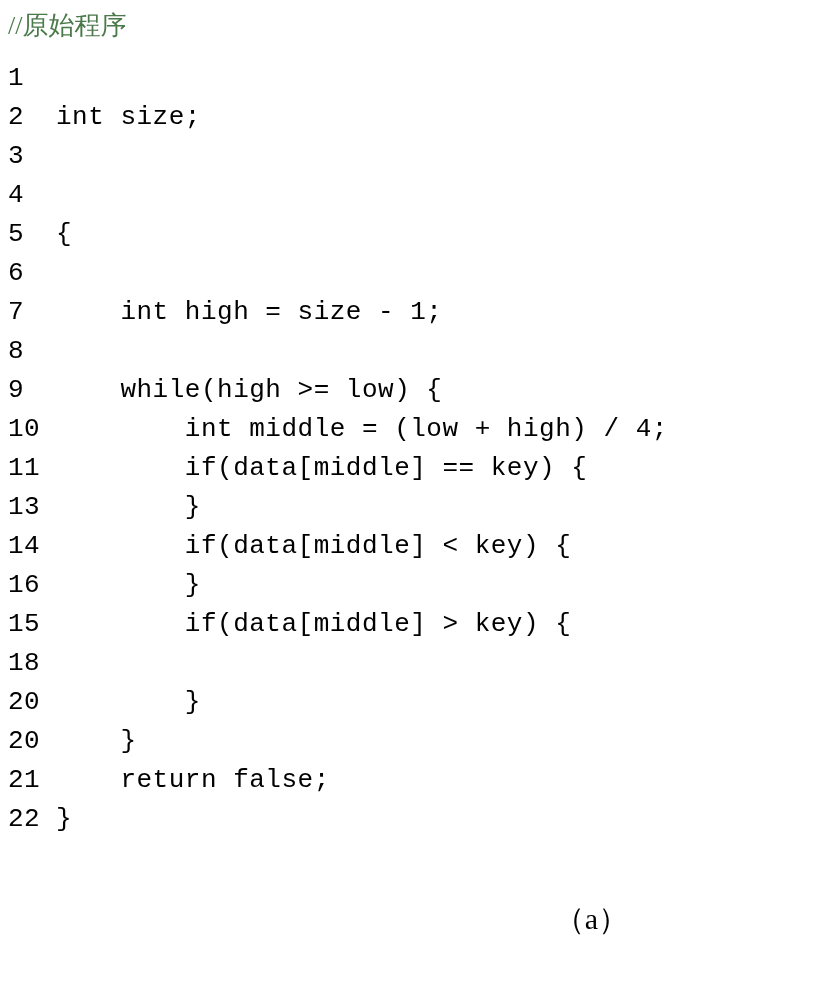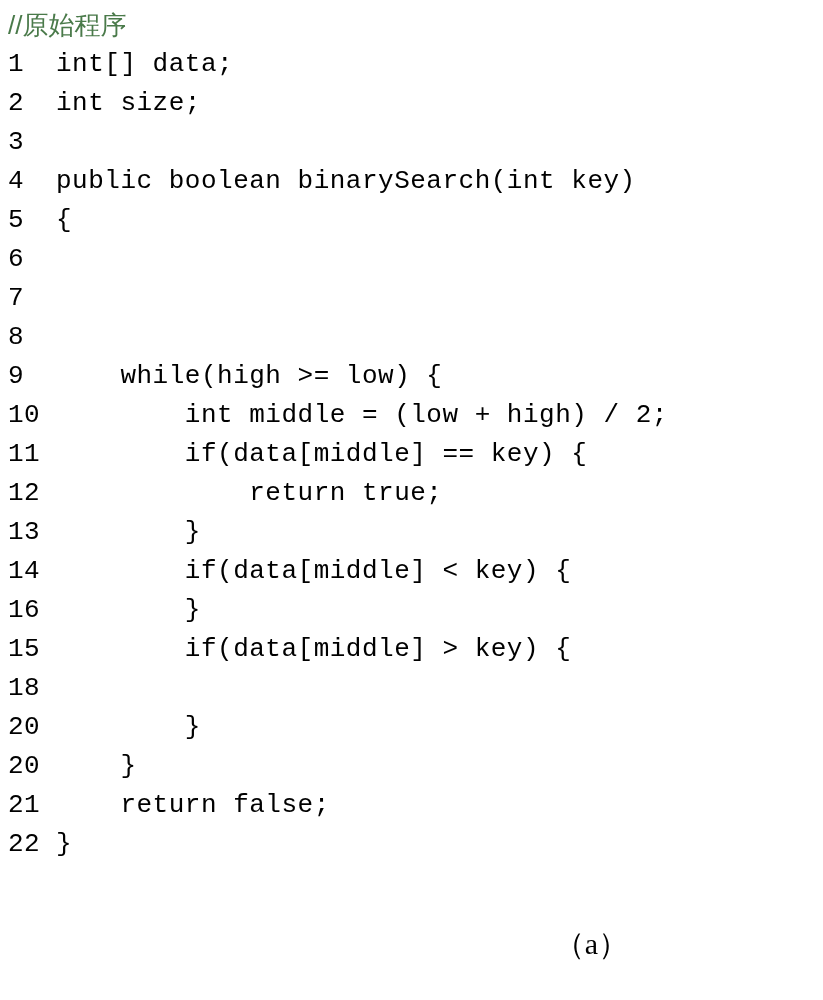--- a/index.html
+++ b/index.html
@@ -7,22 +7,22 @@
       font-size: 26px;
       margin: 0;
       padding: 8px;
       background: #ffffff;
       color: #000000;
       width: 823px;
       box-sizing: border-box;
     }
     .comment {
       color: #4a7a4a;
-      font-family: Liberation Sans, sans-serif;
-      margin-bottom: 2px;
+      font-family: Liberation Serif, serif;
+      margin-bottom: 16px;
     }
     .code-container {
       font-family: 'Courier New', monospace;
       line-height: 1.5;
       letter-spacing: 0.5px;
     }
     .code-line {
       display: flex;
       align-items: baseline;
       white-space: pre;
@@ -43,32 +43,31 @@
       margin-top: 60px;
       margin-left: 360px;
     }
   </style>
 </head>
 <body>
 
 <div class="comment">//原始程序</div>
 
 <div class="code-container" id="code-block">
-    <div class="code-line"><span class="line-number">1</span><span class="code-text">int[] data;</span></div>
+    <div class="code-line"><span class="line-number">1</span></div>
     <div class="code-line"><span class="line-number">2</span><span class="code-text">int size;</span></div>
     <div class="code-line"><span class="line-number">3</span><span class="code-text"></span></div>
-    <div class="code-line"><span class="line-number">4</span><span class="code-text">public boolean binarySearch(int key)</span></div>
+    <div class="code-line"><span class="line-number">4</span></div>
     <div class="code-line"><span class="line-number">5</span><span class="code-text">{</span></div>
     <div class="code-line"><span class="line-number">6</span></div>
-    <div class="code-line"><span class="line-number">7</span></div>
+    <div class="code-line"><span class="line-number">7</span><span class="code-text">    int high = size - 1;</span></div>
     <div class="code-line"><span class="line-number">8</span><span class="code-text"></span></div>
     <div class="code-line"><span class="line-number">9</span><span class="code-text">    while(high &gt;= low) {</span></div>
-    <div class="code-line"><span class="line-number">10</span><span class="code-text">        int middle = (low + high) / 2;</span></div>
+    <div class="code-line"><span class="line-number">10</span><span class="code-text">        int middle = (low + high) / 4;</span></div>
     <div class="code-line"><span class="line-number">11</span><span class="code-text">        if(data[middle] == key) {</span></div>
-    <div class="code-line"><span class="line-number">12</span><span class="code-text">            return true;</span></div>
     <div class="code-line"><span class="line-number">13</span><span class="code-text">        }</span></div>
     <div class="code-line"><span class="line-number">14</span><span class="code-text">        if(data[middle] &lt; key) {</span></div>
     <div class="code-line"><span class="line-number">16</span><span class="code-text">        }</span></div>
     <div class="code-line"><span class="line-number">15</span><span class="code-text">        if(data[middle] &gt; key) {</span></div>
     <div class="code-line"><span class="line-number">18</span></div>
     <div class="code-line"><span class="line-number">20</span><span class="code-text">        }</span></div>
     <div class="code-line"><span class="line-number">20</span><span class="code-text">    }</span></div>
     <div class="code-line"><span class="line-number">21</span><span class="code-text">    return false;</span></div>
     <div class="code-line"><span class="line-number">22</span><span class="code-text">}</span></div>
   </div>

